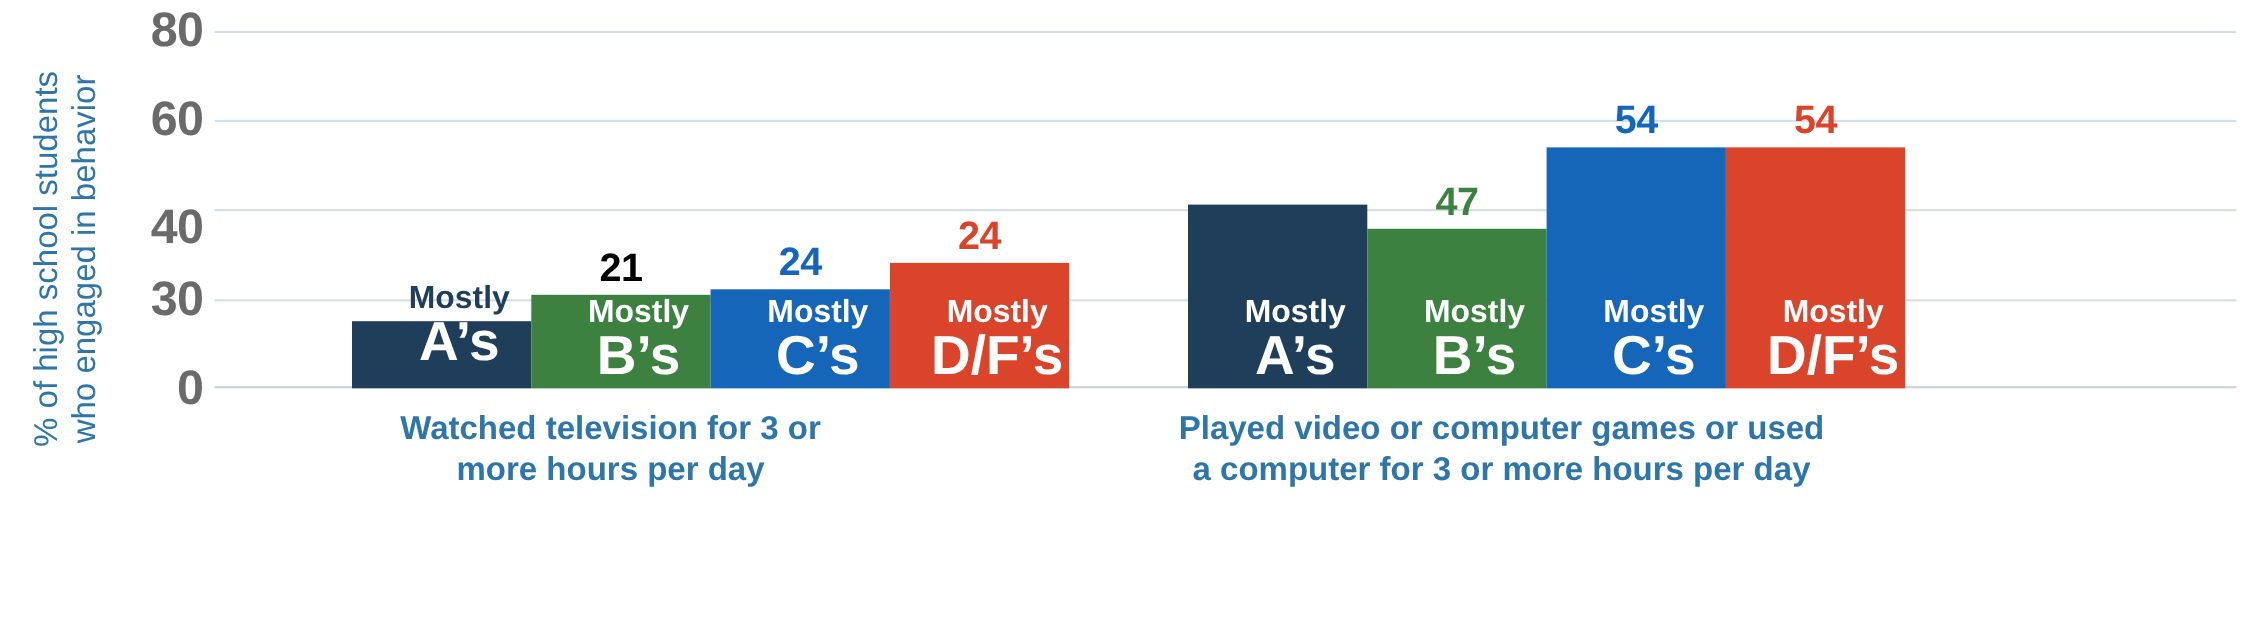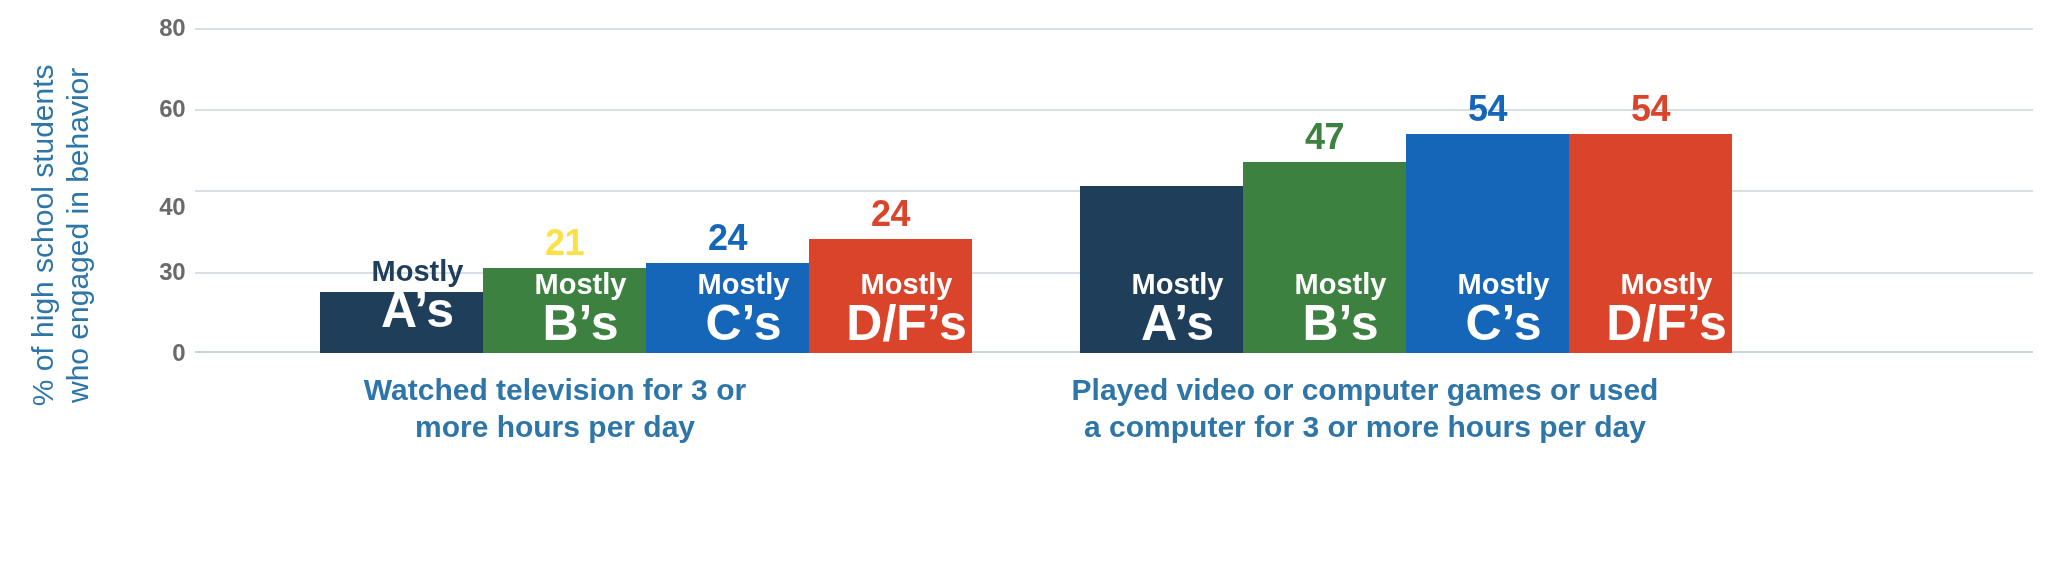--- a/index.html
+++ b/index.html
@@ -46,21 +46,21 @@
   }
   .gridline.baseline{background:#C9D4DC;}
 
   
   .ytick{
     position:absolute;
     right:0;
     width:150px;
     text-align:right;
     color:#6A6A6A;
-    font-size:24px;
+    font-size:44px;
     font-weight:700;
     transform:translateY(-50%);
     letter-spacing:-0.5px;
   }
   #y-ticks{
     position:absolute;
     left:20px; top:28px;
     width:165px; height:325px;
   }
 
@@ -165,21 +165,21 @@
         <div class="bar" style="height: 61px; background: rgb(31, 62, 90);">
           <div class="inbar-label overflow" style="bottom: 17px;">
             <span class="l1">Mostly</span>
             <span class="l2">A’s</span>
           </div>
         </div>
       </div>
 
       <div class="bar-wrap">
         <div class="bar" style="height: 85px; background: rgb(60, 129, 64);">
-          <div class="value-label" style="color: #fde047; top: -46px;">21</div>
+          <div class="value-label" style="color: #000000; top: -46px;">21</div>
           <div class="inbar-label" style="bottom: 4px;">
             <span class="l1">Mostly</span>
             <span class="l2">B’s</span>
           </div>
         </div>
       </div>
 
       <div class="bar-wrap">
         <div class="bar" style="height: 90px; background: rgb(21, 101, 184);">
           <div class="value-label" style="color: rgb(21, 101, 184); top: -46px;">24</div>
@@ -207,21 +207,21 @@
         <div class="bar" style="height: 167px; background: rgb(31, 62, 90);">
           <div class="value-label" style="color: #ffffff; top: -46px;">41</div>
           <div class="inbar-label" style="bottom: 4px;">
             <span class="l1">Mostly</span>
             <span class="l2">A’s</span>
           </div>
         </div>
       </div>
 
       <div class="bar-wrap">
-        <div class="bar" style="height: 191px; background: rgb(60, 129, 64);">
+        <div class="bar" style="height: 145px; background: rgb(60, 129, 64);">
           <div class="value-label" style="color: rgb(60, 129, 64); top: -46px;">47</div>
           <div class="inbar-label" style="bottom: 4px;">
             <span class="l1">Mostly</span>
             <span class="l2">B’s</span>
           </div>
         </div>
       </div>
 
       <div class="bar-wrap">
         <div class="bar" style="height: 219px; background: rgb(21, 101, 184);">

